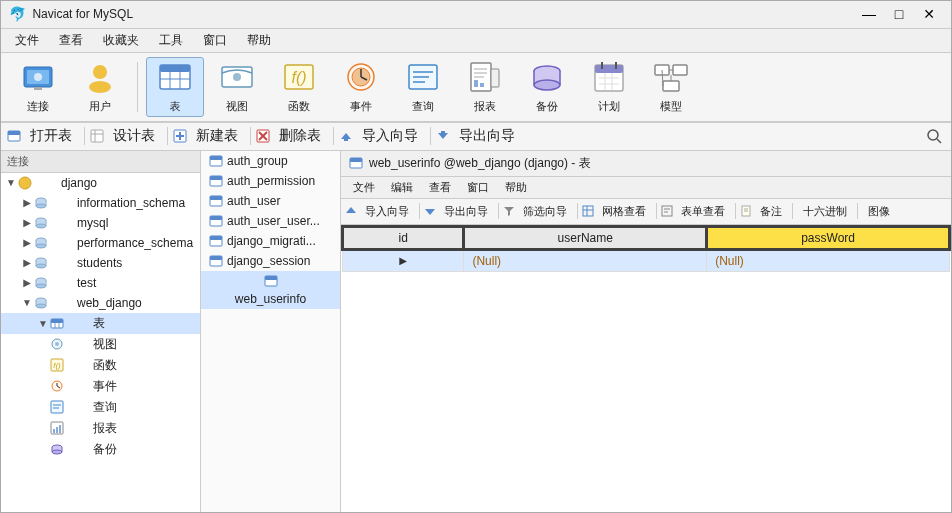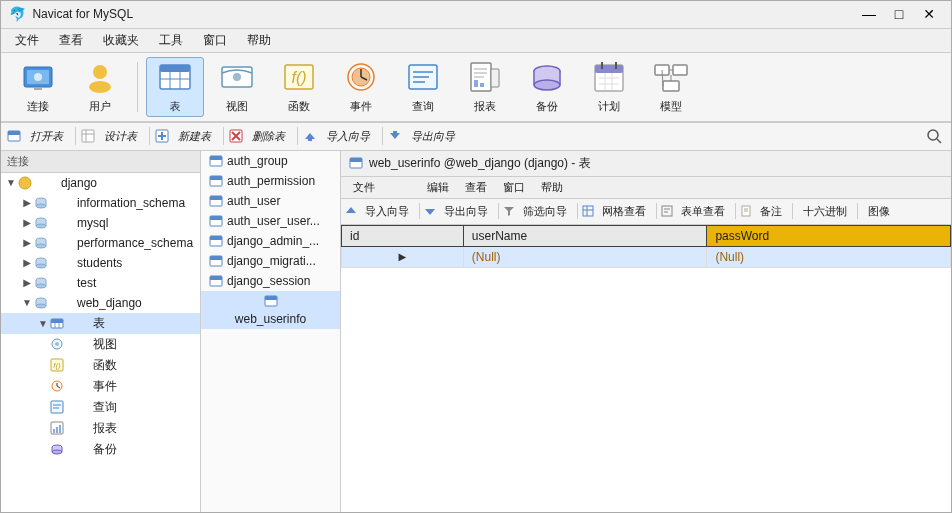--- a/index.html
+++ b/index.html
@@ -20,21 +20,21 @@
     .toolbar-btn { display: flex; flex-direction: column; align-items: center; justify-content: center; width: 58px; height: 60px; cursor: pointer; border: 1px solid transparent; border-radius: 3px; gap: 4px; font-size: 11px; }
     .toolbar-btn.active { background: #d0e8ff; border-color: #88aacc; }
     .toolbar-icon { width: 36px; height: 36px; display: flex; align-items: center; justify-content: center; }
     .toolbar-divider { width: 1px; height: 50px; background: #ccc; margin: 0 4px; }
     
     
     #main { display: flex; flex-direction: column; height: calc(100vh - 122px); }
     
     
     #subtoolbar { background: #f5f5f5; height: 28px; display: flex; align-items: center; padding: 0 6px; border-bottom: 1px solid #ccc; gap: 2px; }
-    .sub-btn { display: flex; align-items: center; gap: 3px; padding: 2px 6px; cursor: pointer; border: 1px solid transparent; border-radius: 2px; font-size: 11px; height: 22px; font-style: italic; }
+    .sub-btn { display: flex; align-items: center; gap: 3px; padding: 2px 6px; cursor: pointer; border: 1px solid transparent; border-radius: 2px; font-size: 14px; height: 22px; }
     .sub-divider { width: 1px; height: 18px; background: #ccc; margin: 0 3px; }
     #search-icon-btn { margin-left: auto; width: 22px; height: 22px; cursor: pointer; display: flex; align-items: center; justify-content: center; }
     
     
     #content { display: flex; flex: 1; overflow: hidden; }
     
     
     #left-panel { width: 200px; min-width: 200px; background: #fff; border-right: 1px solid #ccc; overflow-y: auto; }
     #connection-label { background: #e8e8e8; padding: 3px 6px; font-size: 11px; border-bottom: 1px solid #ccc; color: #555; }
     
@@ -53,22 +53,22 @@
     
     #right-panel { flex: 1; background: #fff; display: flex; flex-direction: column; overflow: hidden; }
     #table-titlebar { background: #f0f0f0; padding: 4px 8px; border-bottom: 1px solid #ccc; font-size: 12px; display: flex; align-items: center; gap: 6px; }
     #table-toolbar { background: #f5f5f5; height: 26px; display: flex; align-items: center; padding: 0 4px; border-bottom: 1px solid #ccc; gap: 2px; }
     .table-tool-btn { display: flex; align-items: center; gap: 2px; padding: 2px 5px; cursor: pointer; font-size: 11px; border: 1px solid transparent; }
     .table-tool-divider { width: 1px; height: 16px; background: #ccc; margin: 0 2px; }
     
     
     #data-grid { flex: 1; overflow: auto; }
     table { border-collapse: collapse; width: 100%; }
-    thead th { background: #e8e8e8; border: 1px solid #404040; padding: 3px 8px; font-size: 12px; font-weight: normal; text-align: left; white-space: nowrap; }
-    thead th.selected-col { background: #eab308; }
+    thead th { background: #e8e8e8; border: 3px solid #404040; padding: 3px 8px; font-size: 12px; font-weight: normal; text-align: center; white-space: nowrap; }
+    thead th.selected-col { background: #fde047; }
     tbody td { border: 1px solid #ddd; padding: 3px 8px; font-size: 12px; white-space: nowrap; color: #a16207; }
     tbody tr.selected td { background: #d8e8ff; }
     
     
     svg { display: block; }
     
     
     #app-window { width: 952px; height: 513px; border: 1px solid #aaa; overflow: hidden; display: flex; flex-direction: column; background: #f0f0f0; }
     
     
@@ -508,27 +508,20 @@
               <rect x="1" y="2" width="12" height="10" rx="1" fill="#fff" stroke="#5588cc" stroke-width="1"></rect>
               <rect x="1" y="2" width="12" height="4" rx="1" fill="#5588cc"></rect>
             </svg>
           <span>auth_user_user...</span>
         </div>
         <div class="table-item">
           <svg width="14" height="14" viewBox="0 0 14 14">
               <rect x="1" y="2" width="12" height="10" rx="1" fill="#fff" stroke="#5588cc" stroke-width="1"></rect>
               <rect x="1" y="2" width="12" height="4" rx="1" fill="#5588cc"></rect>
             </svg>
-          <span>django_admin_...</span>
-        </div>
-        <div class="table-item">
-          <svg width="14" height="14" viewBox="0 0 14 14">
-              <rect x="1" y="2" width="12" height="10" rx="1" fill="#fff" stroke="#5588cc" stroke-width="1"></rect>
-              <rect x="1" y="2" width="12" height="4" rx="1" fill="#5588cc"></rect>
-            </svg>
           <span>django_migrati...</span>
         </div>
         <div class="table-item">
           <svg width="14" height="14" viewBox="0 0 14 14">
               <rect x="1" y="2" width="12" height="10" rx="1" fill="#fff" stroke="#5588cc" stroke-width="1"></rect>
               <rect x="1" y="2" width="12" height="4" rx="1" fill="#5588cc"></rect>
             </svg>
           <span>django_session</span>
         </div>
         <div class="table-item selected">
@@ -545,21 +538,21 @@
         <div id="table-titlebar">
           <svg width="14" height="14" viewBox="0 0 14 14">
               <rect x="1" y="2" width="12" height="10" rx="1" fill="#fff" stroke="#5588cc" stroke-width="1"></rect>
               <rect x="1" y="2" width="12" height="4" rx="1" fill="#5588cc"></rect>
             </svg>
           <span>web_userinfo @web_django (django) - 表</span>
         </div>
 
         <div style="background:#f0f0f0; height:22px; display:flex; align-items:center; padding:0 4px; border-bottom:1px solid #ccc;">
           <span class="menu-item" style="font-size:11px; padding:1px 8px;">文件</span>
-          <span class="menu-item" style="font-size:11px; padding:1px 8px;margin-left:36px;">编辑</span>
+          <span class="menu-item" style="font-size:11px; padding:1px 8px;">编辑</span>
           <span class="menu-item" style="font-size:11px; padding:1px 8px;">查看</span>
           <span class="menu-item" style="font-size:11px; padding:1px 8px;">窗口</span>
           <span class="menu-item" style="font-size:11px; padding:1px 8px;">帮助</span>
         </div>
 
         <div id="table-toolbar">
           <svg width="12" height="12" viewBox="0 0 12 12">
               <path d="M1 8 L6 2 L11 8 Z" fill="#5588cc"></path>
             </svg>
           <span class="table-tool-btn">导入向导</span>

